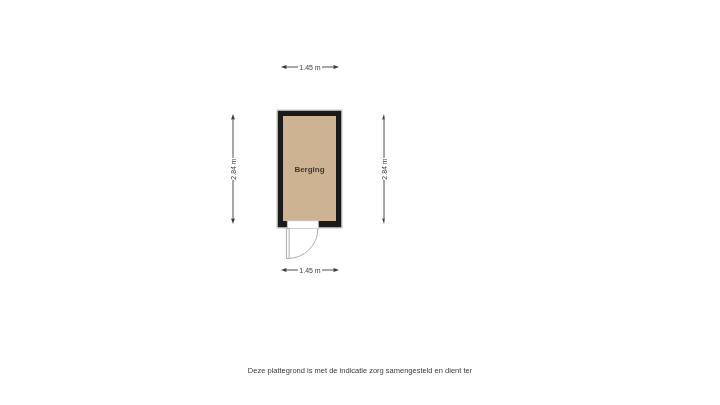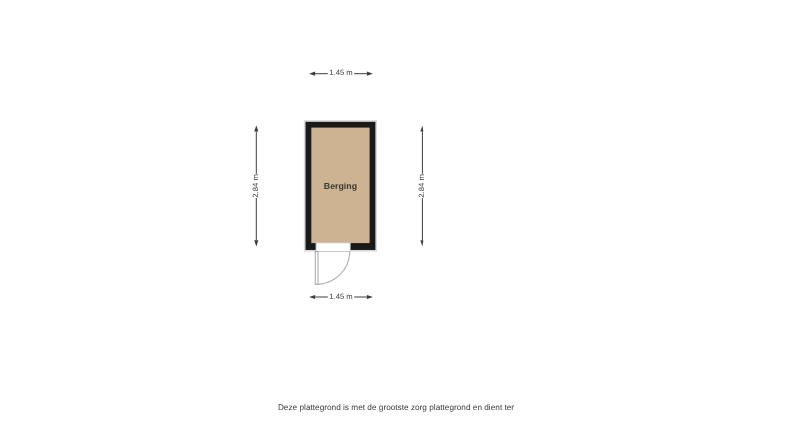--- a/index.html
+++ b/index.html
@@ -89,16 +89,16 @@
       <line x1="384" y1="119.5" x2="384" y2="158"></line>
       <line x1="384" y1="180" x2="384" y2="218.5"></line>
       <polygon points="384,114 382.1,119.5 384.9,119.5" stroke="none" fill="#3c3c3c"></polygon>
       <polygon points="384,224 382.1,218.5 384.9,218.5" stroke="none" fill="#3c3c3c"></polygon>
     </g>
     <text x="384" y="169" text-anchor="middle" dominant-baseline="central" transform="rotate(-90 384 169)" class="dim-text">2.84 m</text>
 
   </svg>
 
   <div class="footer">
-    <div>Deze plattegrond is met de grootste zorg plattegrond en dient ter</div>
+    <div>Deze plattegrond is met de indicatie zorg samengesteld en dient ter</div>
   </div>
 
 </div>
 
 </body></html>

